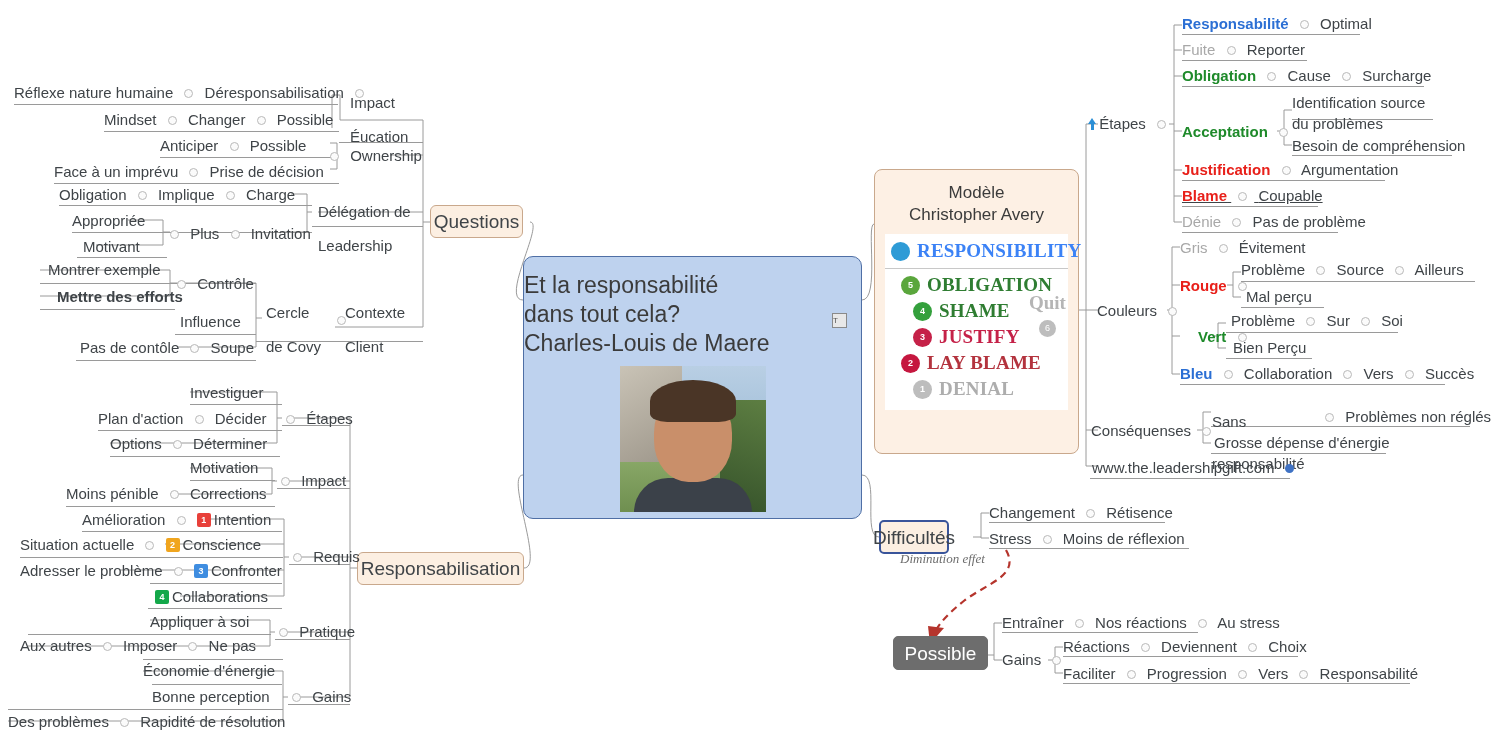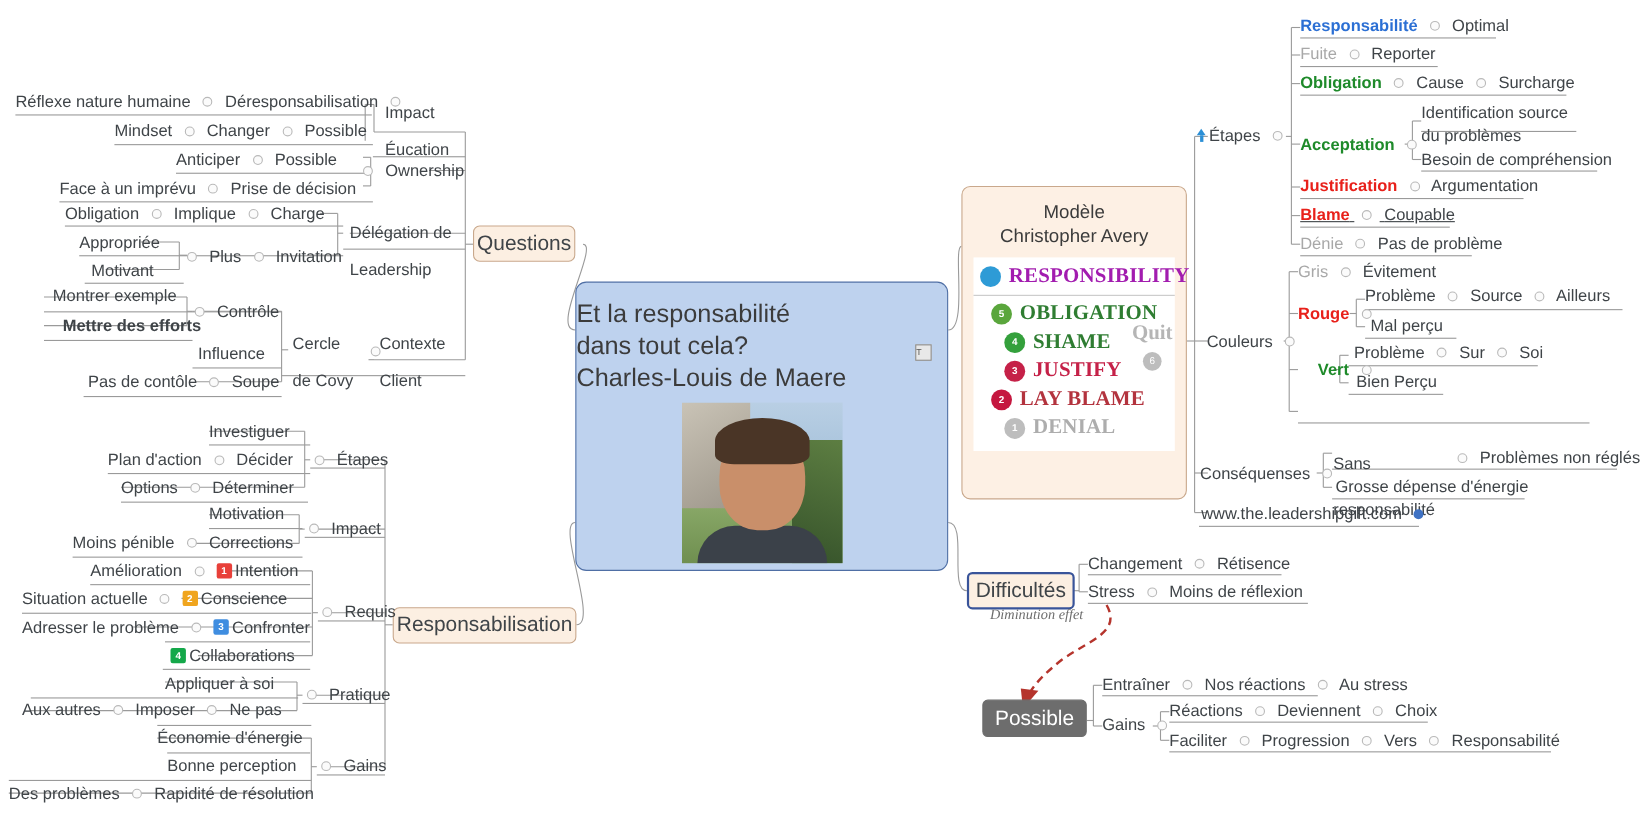--- a/index.html
+++ b/index.html
@@ -42,36 +42,36 @@
       border-radius:44px 44px 0 0;background:#3b4149;}
   #central .tsmall{position:absolute;right:14px;top:56px;width:13px;height:13px;
       border:1px solid #8a8a8a;background:#e8e8e8;font-size:8px;line-height:13px;color:#555;}
 
   
   .pill{position:absolute;background:#fcefe2;border:1px solid #c9a88c;border-radius:6px;
         box-sizing:border-box;font-size:19px;line-height:19px;color:#3f4448;
         display:flex;align-items:center;justify-content:center;}
   #n-questions{left:430px;top:205px;width:93px;height:33px;}
   #n-respons{left:357px;top:552px;width:167px;height:33px;}
-  #n-diff{left:879px;top:520px;width:98px;height:34px;background:#fcefe2;border:2px solid #39549a;border-radius:5px;}
+  #n-diff{left:879px;top:520px;width:70px;height:34px;background:#fcefe2;border:2px solid #39549a;border-radius:5px;}
   #n-possible{left:893px;top:636px;width:95px;height:34px;background:#6d6d6d;border:1px solid #6d6d6d;
               border-radius:5px;color:#fff;}
 
   
   #modelbox{position:absolute;left:874px;top:169px;width:205px;height:285px;
             background:#fdf0e4;border:1px solid #c9a88c;border-radius:8px;box-sizing:border-box;}
   #modelbox .mtitle{text-align:center;font-size:17px;line-height:22px;color:#3b3b3b;padding:12px 4px 4px 4px;}
   #modelbox .inner{background:#fff;margin:4px 10px 0 10px;padding:6px 0 10px 0;}
   .mrow{display:flex;align-items:center;font-family:"Liberation Serif","DejaVu Serif",serif;
         font-weight:bold;font-size:19px;letter-spacing:.2px;}
   .mrow .bullet{width:19px;height:19px;border-radius:50%;margin-right:7px;flex:0 0 auto;
         color:#fff;font-size:9px;font-family:"Liberation Sans",sans-serif;
         display:flex;align-items:center;justify-content:center;}
   .mrow .lbl{font-variant:small-caps;text-transform:uppercase;}
-  #m-resp{padding-left:6px;color:#a21caf;border-bottom:1px solid #c8c8c8;padding-bottom:6px;margin-bottom:5px;}
+  #m-resp{padding-left:6px;color:#3b82f6;border-bottom:1px solid #c8c8c8;padding-bottom:6px;margin-bottom:5px;}
   #m-oblig{padding-left:16px;color:#2f7d32;margin-bottom:4px;}
   #m-shame{padding-left:28px;color:#2f7d32;margin-bottom:4px;}
   #m-justify{padding-left:28px;color:#c52148;margin-bottom:4px;}
   #m-blame{padding-left:16px;color:#b3333e;margin-bottom:4px;}
   #m-denial{padding-left:28px;color:#adadad;}
   #quit{position:absolute;left:1029px;top:292px;font-family:"Liberation Serif",serif;font-weight:bold;
         font-size:19px;color:#b5b5b5;}
   #quit .n{display:block;width:17px;height:17px;border-radius:50%;background:#bdbdbd;color:#fff;
         font-family:"Liberation Sans",sans-serif;font-size:9px;font-weight:normal;
         line-height:17px;text-align:center;margin:6px auto 0 auto;}
@@ -602,20 +602,29 @@
     <span class="dot"></span>
   </div>
   <div class="nd" style="left:1231px;top:312px;">
     <span>Problème</span>
     <span class="dot"></span>
     <span>Sur</span>
     <span class="dot"></span>
     <span>Soi</span>
   </div>
   <div class="nd" style="left:1233px;top:339px;">Bien Perçu</div>
+  <div class="nd" style="left:1180px;top:365px;">
+    <span class="c-blue">Bleu</span>
+    <span class="dot"></span>
+    <span>Collaboration</span>
+    <span class="dot"></span>
+    <span>Vers</span>
+    <span class="dot"></span>
+    <span>Succès</span>
+  </div>
 
   <div class="nd" style="left:1091px;top:422px;">
     <span>Conséquenses</span>
     <span class="dot"></span>
   </div>
   <div class="nd2" style="left:1212px;top:390px;line-height:21px;">
     <span>Sans</span><br>
     <span>responsabilité</span>
   </div>
   <div class="nd" style="left:1318px;top:408px;">

